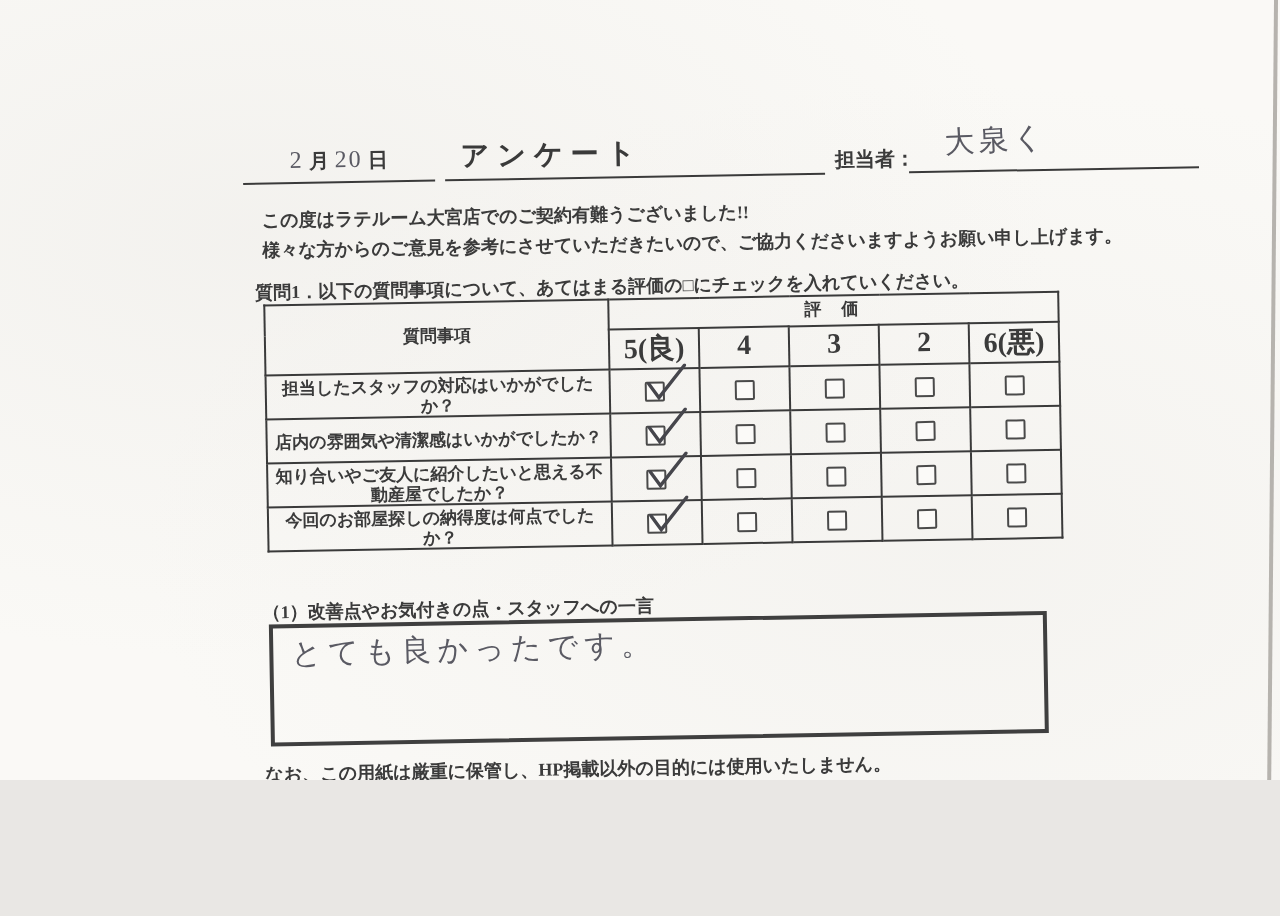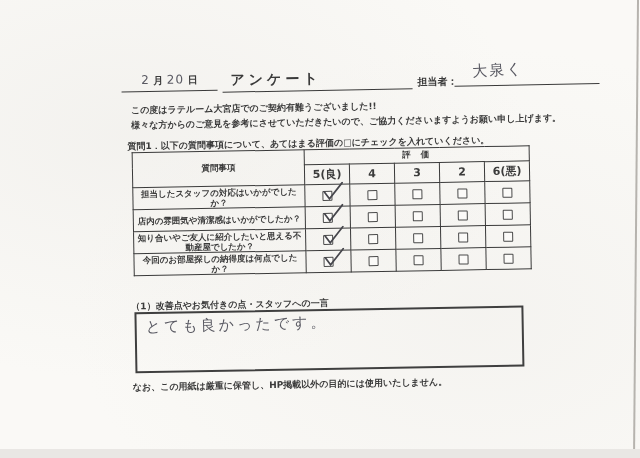--- a/index.html
+++ b/index.html
@@ -2,26 +2,27 @@
 <html><head>
 <meta charset="utf-8">
 <style>
   * { margin:0; padding:0; box-sizing:border-box; }
   html,body { width:640px; height:458px; overflow:hidden; }
   body {
     font-family:"DejaVu Sans", sans-serif;
     background:#e9e7e4;
   }
   .scan {
-    position:relative; width:640px; height:449px;
+    position:relative; width:640px; height:390px;
     background:#faf9f6;
     background-image:
       radial-gradient(ellipse at 20% 30%, rgba(230,228,224,.35) 0%, rgba(250,249,246,0) 55%),
       radial-gradient(ellipse at 75% 70%, rgba(232,230,226,.30) 0%, rgba(250,249,246,0) 60%);
     overflow:hidden;
+    font-family:Liberation Serif, serif;
   }
   
   .edge-right {
     position:absolute; left:635px; top:-6px; width:2px; height:472px;
     background:#b6b3ae; transform:rotate(0.5deg);
   }
   .corner-strip {
     position:absolute; left:0; top:451px; width:129px; height:5px;
     background:#a9a7a2;
   }
@@ -73,21 +74,21 @@
     border-collapse:collapse; table-layout:fixed;
   }
   .qtable th, .qtable td {
     border:1px solid #3a3a3a; font-size:8.5px; font-weight:bold;
     text-align:center; vertical-align:middle; padding:0 2px;
   }
   .col-q { width:172px; }
   .col-r { width:45px; }
   .row-rating-top th { height:15px; }
   .rating-header { letter-spacing:10px; padding-left:10px !important; font-size:9.5px; }
-  .row-rating-sub th { height:20px; font-size:11px; }
+  .row-rating-sub th { height:20px; font-size:14px; }
   .qrow td { height:22px; }
   .qrow .qlabel { line-height:10px; }
   .checkbox {
     position:relative; display:inline-block; width:10px; height:10px;
     border:1.3px solid #4a4a4a; border-radius:1px; background:#fbfaf8;
     vertical-align:middle;
   }
   .checkmark {
     display:none; position:absolute; left:-2px; top:-10px;
     width:22px; height:21px; pointer-events:none;

